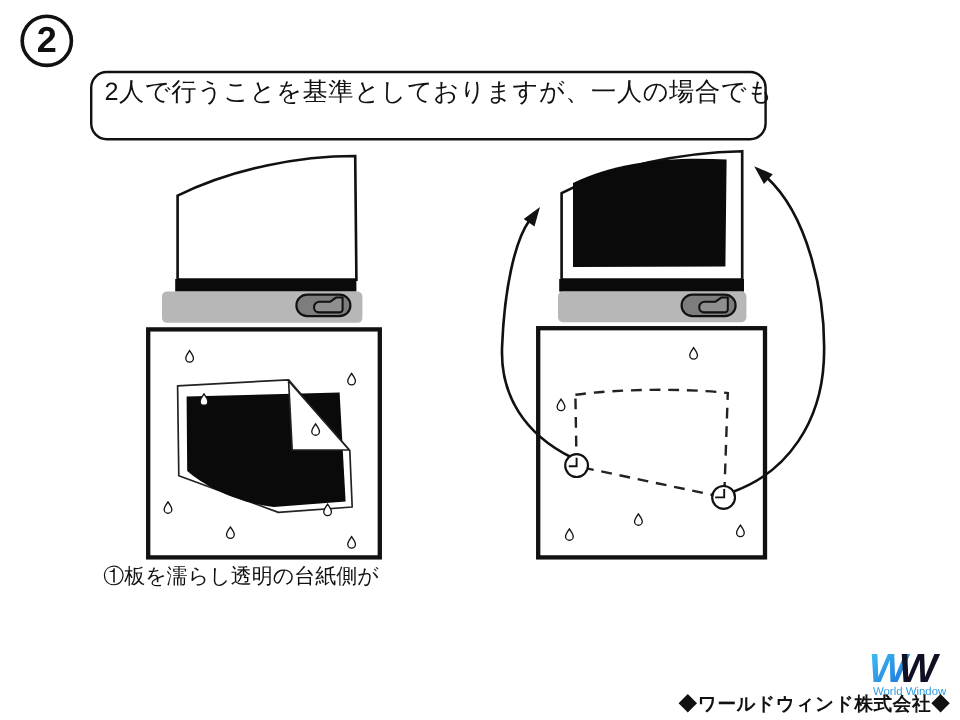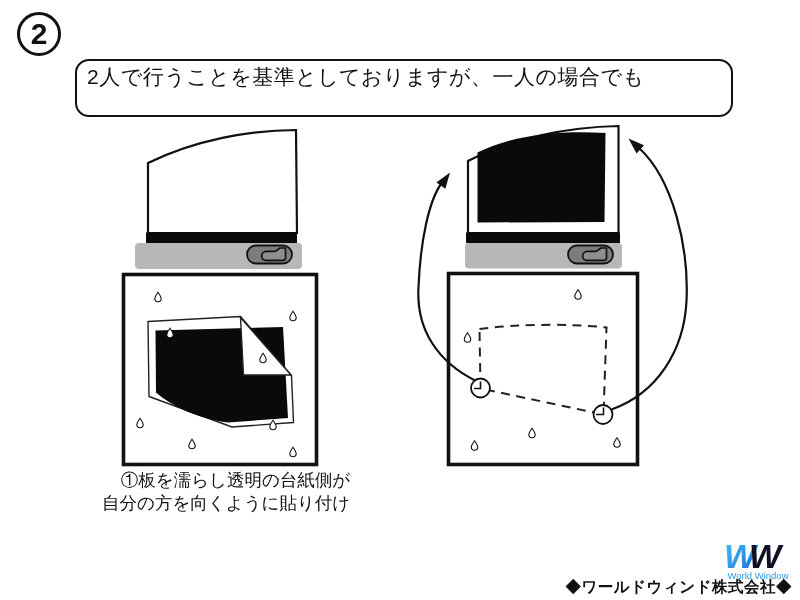--- a/index.html
+++ b/index.html
@@ -6,21 +6,21 @@
   .canvas{
     position:relative;width:800px;height:600px;background:#ffffff;overflow:hidden;
     font-family:"Liberation Sans", sans-serif;color:#111;
   }
   .step-badge{
     position:absolute;left:17px;top:12px;width:44px;height:44px;box-sizing:border-box;
     border:3px solid #111;border-radius:50%;display:flex;align-items:center;justify-content:center;
     font-size:30px;font-weight:bold;
   }
   .bubble{
-    position:absolute;left:75px;top:59px;width:658px;height:58px;box-sizing:border-box;
+    position:absolute;left:75px;top:59px;width:564px;height:58px;box-sizing:border-box;
     border:2.5px solid #111;border-radius:14px;background:#fff;
     padding:3px 0 0 10px;
   }
   .bubble-line{font-size:21px;line-height:26px;font-weight:500;letter-spacing:0.5px;white-space:nowrap;}
   svg.diagram{position:absolute;left:0;top:0;}
   .caption{position:absolute;font-size:17.5px;font-weight:500;white-space:nowrap;}
   .caption-left{left:86px;top:469px;line-height:23px;text-align:right;}
   .caption-right{left:410px;top:481px;line-height:26px;}
   .caption .indent{padding-left:16px;}
   .logo-box{position:absolute;left:700px;top:537px;width:100px;height:46px;}
@@ -100,21 +100,20 @@
       <use href="#drop" transform="translate(578,294.5)"></use>
       <use href="#drop" transform="translate(467.5,337.5)"></use>
       <use href="#drop" transform="translate(532,433)"></use>
       <use href="#drop" transform="translate(474.5,445.5)"></use>
       <use href="#drop" transform="translate(617,442.5)"></use>
     </g>
   </svg>
 
   <div class="caption caption-left">
     <div>①板を濡らし透明の台紙側が</div>
-    <div class="indent">自分の方を向くように貼り付け</div>
   </div>
 
 
   <div class="logo-box">
     <svg width="100" height="46" viewBox="0 0 100 46">
       <text x="24" y="31" font-family="Liberation Sans, sans-serif" font-size="34" font-weight="bold" font-style="italic" fill="url(#wgrad2)">W</text>
       <text x="49" y="31" font-family="Liberation Sans, sans-serif" font-size="34" font-weight="bold" font-style="italic" fill="#101024">W</text>
       <text x="58" y="42" text-anchor="middle" font-family="Liberation Sans, sans-serif" font-size="9.5" fill="#2f9ae0">World Window</text>
       <defs>
         <linearGradient id="wgrad2" x1="0" y1="0" x2="1" y2="1">

